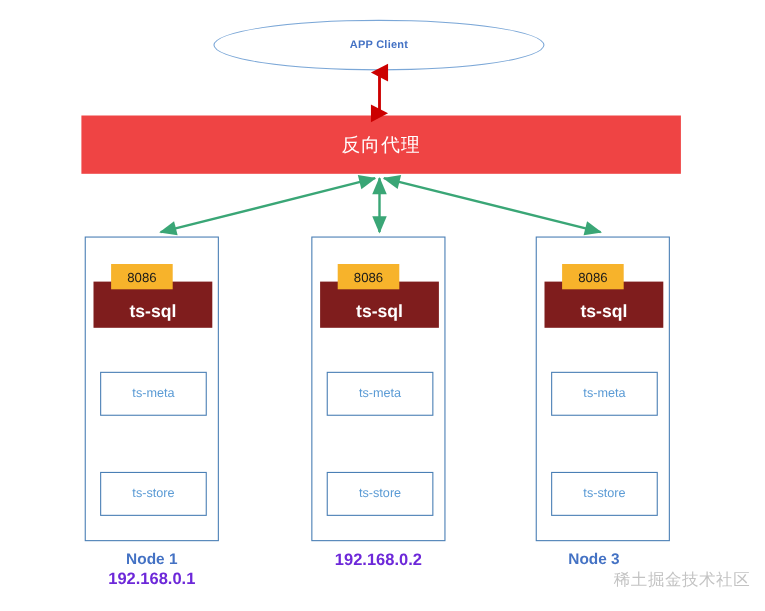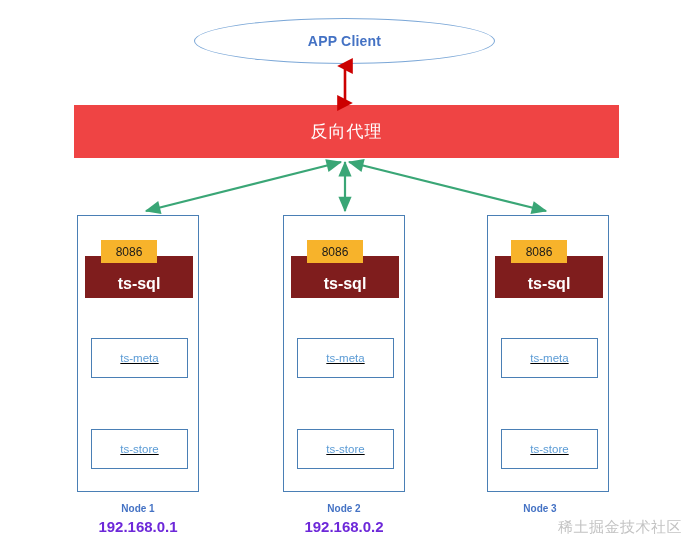--- a/index.html
+++ b/index.html
@@ -28,21 +28,21 @@
     border: 1.3px solid #7ba7d7;
     border-radius: 50%;
     background: #ffffff;
     box-sizing: border-box;
     display: flex;
     align-items: center;
     justify-content: center;
   }
   #client-ellipse .label {
     color: #4472c4;
-    font-size: 14px;
+    font-size: 10px;
     font-weight: bold;
     letter-spacing: 0.2px;
   }
 
   
   #proxy-bar {
     position: absolute;
     left: 74px;
     top: 105px;
     width: 545px;
@@ -135,21 +135,20 @@
     position: absolute;
     left: 13px;
     width: 97px;
     height: 40px;
     border: 1.1px solid #4a7fb5;
     background: #ffffff;
     box-sizing: border-box;
     display: flex;
     align-items: center;
     justify-content: center;
-    text-decoration: underline;
   }
   .sub-box .label {
     color: #5b9bd5;
     font-size: 11.5px;
   }
   .sub-box.meta  { top: 122px; }
   .sub-box.store { top: 213px; }
 
   
   .node-caption {
@@ -157,21 +156,21 @@
     top: 500px;
     width: 122px;
     text-align: center;
   }
   #node-cap-0 { left: 77px; }
   #node-cap-1 { left: 283px; }
   #node-cap-2 { left: 479px; }
   .node-caption .node-name {
     display: block;
     color: #4472c4;
-    font-size: 10px;
+    font-size: 14px;
     font-weight: bold;
     line-height: 17px;
   }
   .node-caption .node-ip {
     display: block;
     color: #6d28d9;
     font-size: 15px;
     font-weight: bold;
     line-height: 19px;
     white-space: nowrap;
@@ -280,21 +279,20 @@
         <span class="label">ts-store</span>
       </div>
     </div>
   </div>
 
   <div class="node-caption" id="node-cap-0">
     <span class="node-name">Node 1</span>
     <span class="node-ip">192.168.0.1</span>
   </div>
   <div class="node-caption" id="node-cap-1">
-    <span class="node-name">Node 2</span>
     <span class="node-ip">192.168.0.2</span>
   </div>
   <div class="node-caption" id="node-cap-2">
     <span class="node-name">Node 3</span>
   </div>
 
   <div id="watermark">稀土掘金技术社区</div>
 
 </div>
 

